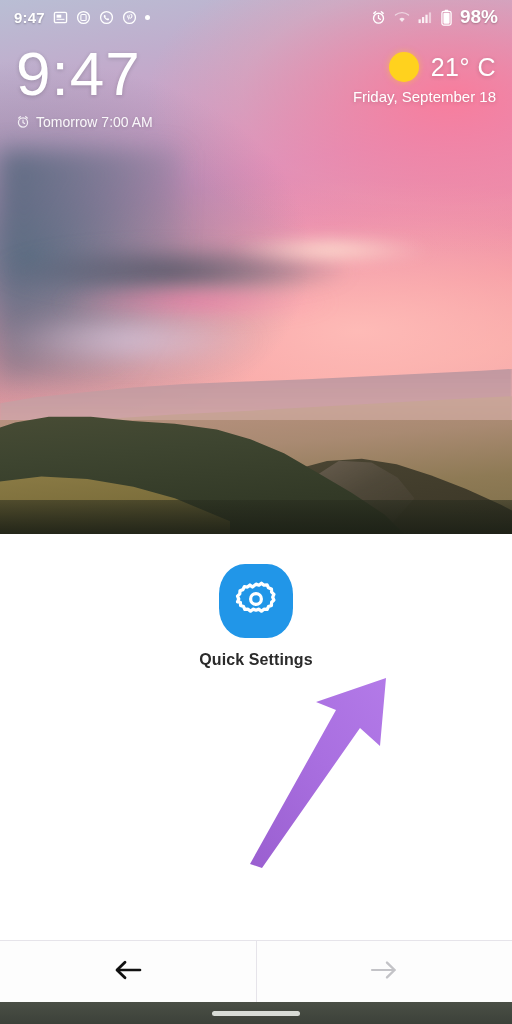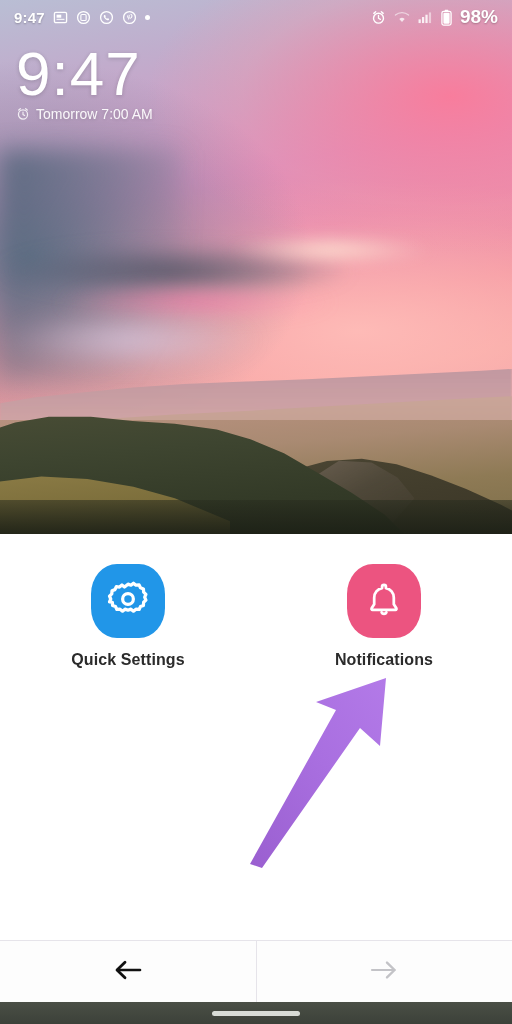--- a/index.html
+++ b/index.html
@@ -181,20 +181,21 @@
   .clock-time {
     font-size: 62px;
     font-weight: 300;
     line-height: 64px;
     letter-spacing: 1px;
   }
   .alarm-row {
     display: flex;
     align-items: center;
     gap: 6px;
+    margin-top: 8px;
     font-size: 14px;
     opacity: 0.92;
   }
   .weather-widget {
     position: absolute;
     right: 16px; top: 52px;
     color: #ffffff;
     text-align: right;
     text-shadow: 0 1px 4px rgba(0,0,0,0.18);
   }
@@ -390,47 +391,43 @@
         <svg width="14" height="14" viewBox="0 0 16 16">
           <circle cx="8" cy="8.6" r="5.2" fill="none" stroke="#fff" stroke-width="1.4" opacity="0.9"></circle>
           <path d="M8 5.8V8.7l1.9 1.1" fill="none" stroke="#fff" stroke-width="1.3" stroke-linecap="round" opacity="0.9"></path>
           <path d="M3.1 3.5l1.9-1.6M12.9 3.5l-1.9-1.6" stroke="#fff" stroke-width="1.4" stroke-linecap="round" opacity="0.9"></path>
         </svg>
       </span>
       <span>Tomorrow 7:00 AM</span>
     </div>
   </div>
 
+  <div class="weather-widget">
+    <div class="weather-top">
+      <span class="sun"></span>
+      <span class="temp">21° C</span>
+    </div>
+    <div class="weather-date">Friday, September 18</div>
+  </div>
 
   <div class="sheet">
     <div class="shortcut-row">
 
       <div class="shortcut">
         <div class="app-icon" style="background:#2196e8;">
           <span>
             <svg width="46" height="46" viewBox="0 0 48 48">
               <path d="M24 8.5l3.1 1.1 2.6-2.1 2.6 2.1 3.3-.3 1.4 3 3.1 1.2.2 3.3 2.4 2.3-1.3 3 1.3 3-2.4 2.3-.2 3.3-3.1 1.2-1.4 3-3.3-.3-2.6 2.1-2.6-2.1-3.1 1.1-3.1-1.1-2.6 2.1-2.6-2.1-3.3.3-1.4-3-3.1-1.2-.2-3.3L4.7 27l1.3-3-1.3-3 2.4-2.3.2-3.3 3.1-1.2 1.4-3 3.3.3 2.6-2.1 2.6 2.1z" fill="none" stroke="#ffffff" stroke-width="3.4" stroke-linejoin="round"></path>
               <circle cx="24" cy="24" r="5.6" fill="none" stroke="#ffffff" stroke-width="3.4"></circle>
             </svg>
           </span>
         </div>
         <div class="shortcut-label">Quick Settings</div>
       </div>
 
-      <div class="shortcut">
-        <div class="app-icon" style="background:#ec5480;">
-          <span>
-            <svg width="44" height="44" viewBox="0 0 48 48">
-              <path d="M24 8.5c-1.2 0-2.1.9-2.1 2v1.6c-5 .9-8.6 5.2-8.6 10.4v7.3l-2.8 4.4c-.4.7.1 1.6.9 1.6h25.2c.8 0 1.3-.9.9-1.6l-2.8-4.4v-7.3c0-5.2-3.6-9.5-8.6-10.4v-1.6c0-1.1-.9-2-2.1-2z" fill="none" stroke="#ffffff" stroke-width="3" stroke-linejoin="round"></path>
-              <path d="M21.4 38.6a2.8 2.8 0 0 0 5.2 0" fill="none" stroke="#ffffff" stroke-width="3" stroke-linecap="round"></path>
-            </svg>
-          </span>
-        </div>
-        <div class="shortcut-label">Notifications</div>
-      </div>
 
 
     </div>
   </div>
 
   <div class="arrow-annotation">
     <svg width="180" height="200" viewBox="0 0 180 200">
       <defs>
         <linearGradient id="arrowGrad" x1="0" y1="1" x2="1" y2="0">
           <stop offset="0%" stop-color="#9a5fd0"></stop>

